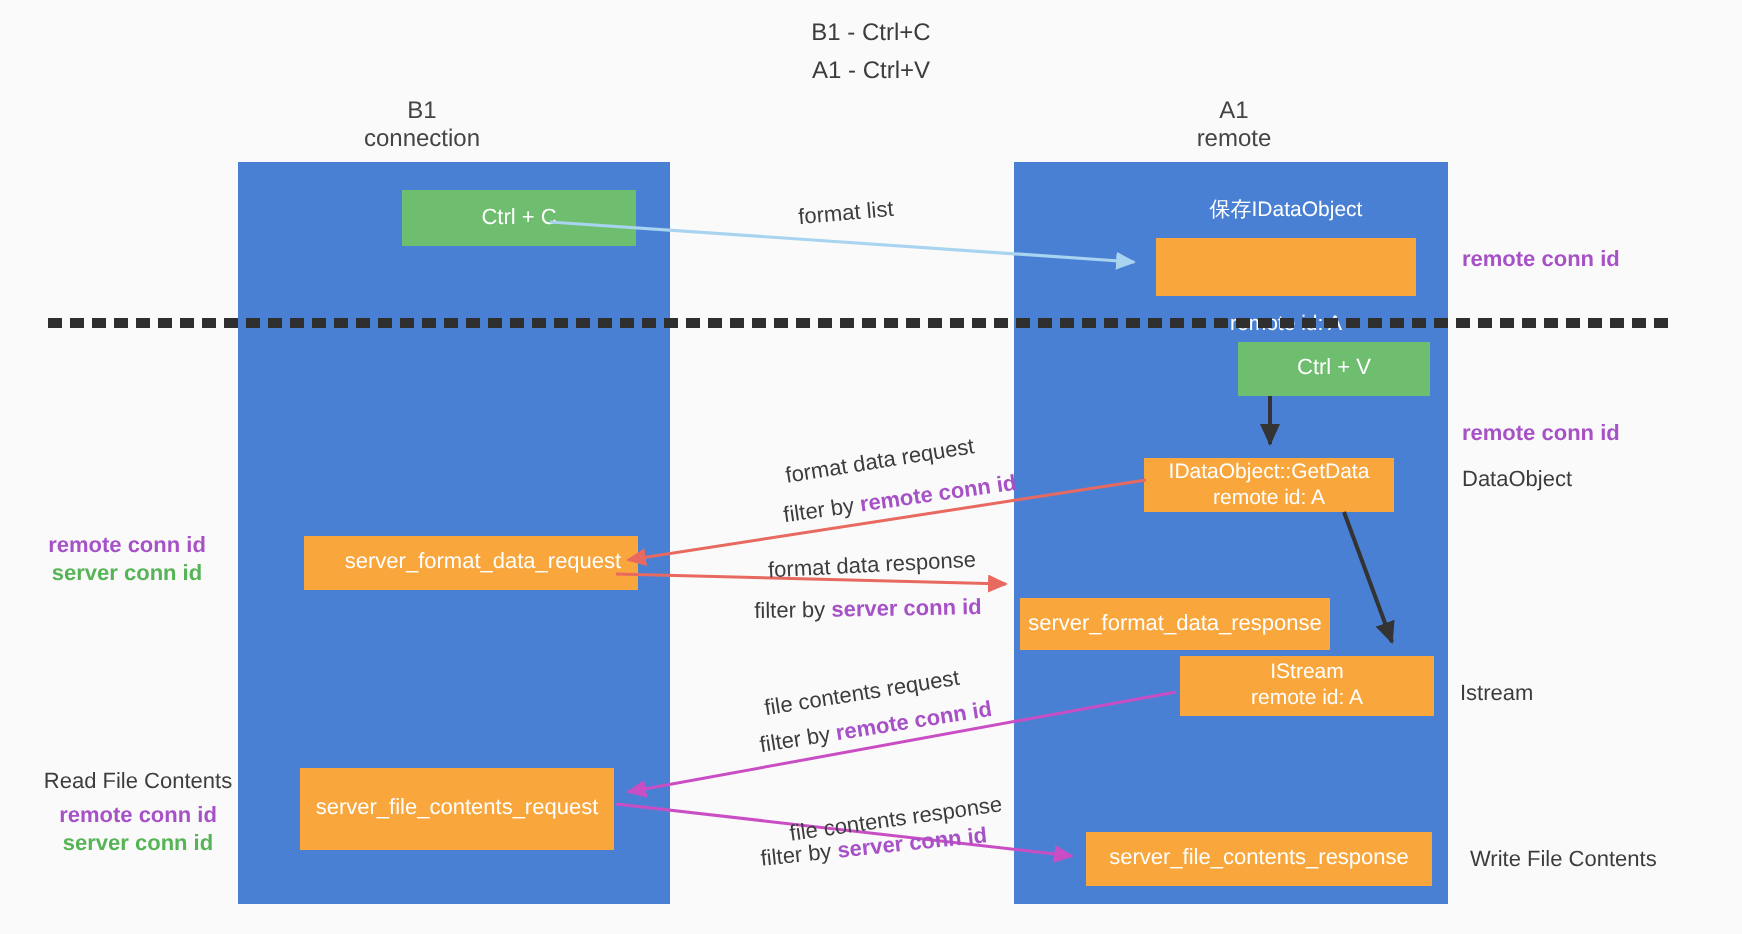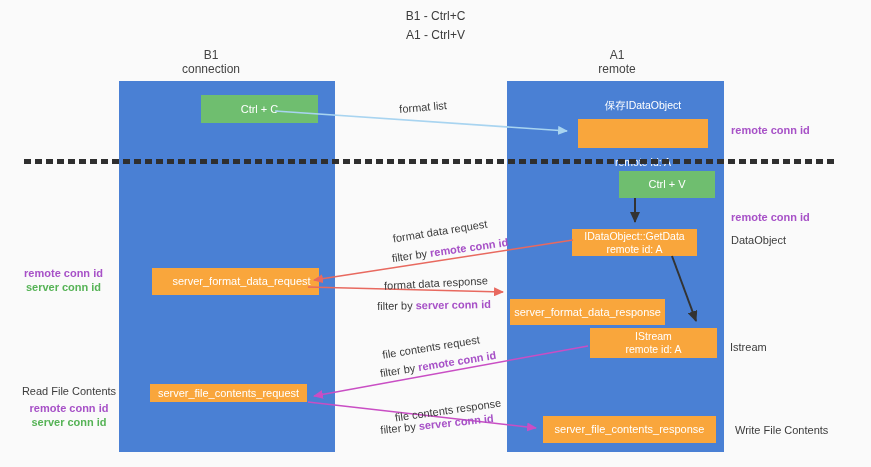--- a/index.html
+++ b/index.html
@@ -93,21 +93,21 @@
 
   <div class="node orange" style="left:510px;top:281px;width:155px;height:26px;margin-top:18px;">
     <div>server_format_data_response</div>
   </div>
 
   <div class="node orange" style="left:590px;top:328px;width:127px;height:30px;">
     <div class="l2">IStream</div>
     <div class="l2">remote id: A</div>
   </div>
 
-  <div class="node orange" style="left:150px;top:384px;width:157px;height:18px;">
+  <div class="node orange" style="left:150px;top:384px;width:157px;height:41px;">
     <div>server_file_contents_request</div>
   </div>
 
   <div class="node orange" style="left:543px;top:416px;width:173px;height:27px;text-align:center;">
     <div>server_file_contents_response</div>
   </div>
 
   <svg class="arrows" width="871" height="467">
     <defs>
       <marker id="m-blue" markerWidth="10" markerHeight="9" refX="9" refY="4.5" orient="auto" markerUnits="userSpaceOnUse">

